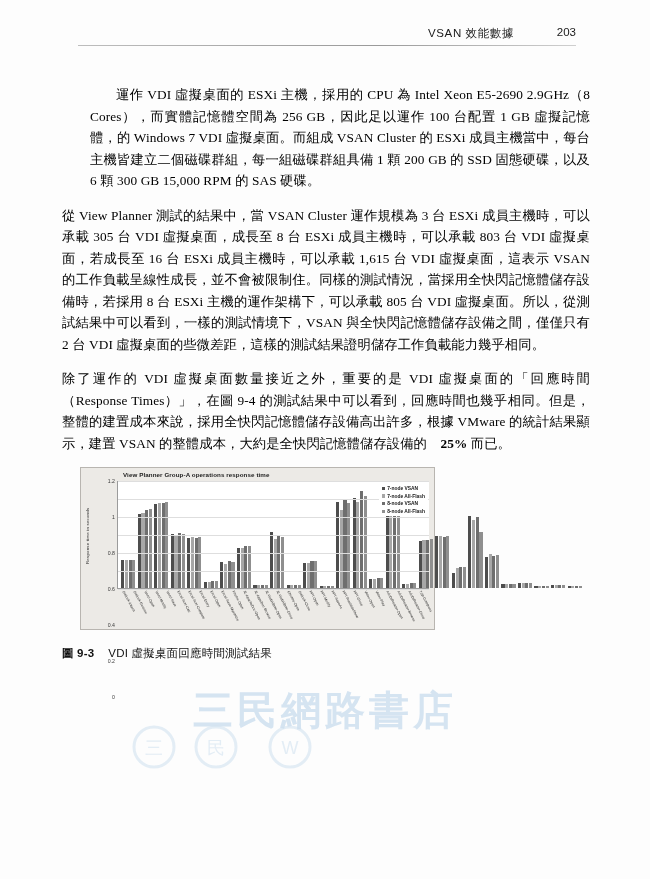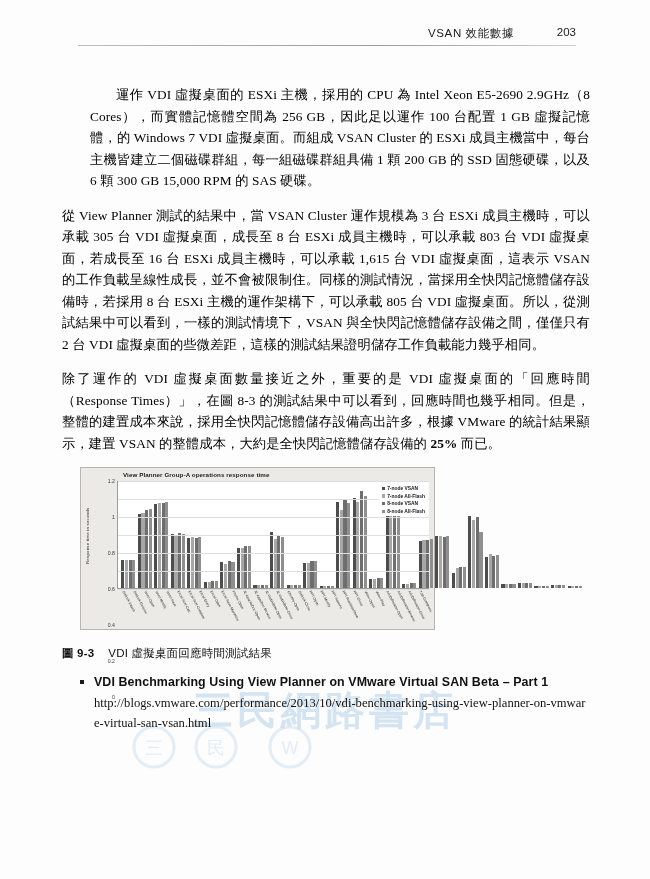--- a/index.html
+++ b/index.html
@@ -112,20 +112,21 @@
     text-align: justify;
     text-justify: inter-ideograph;
     letter-spacing: 0.1px;
   }
   p.para.indent {
     text-indent: 26px;
     margin-left: 28px;
   }
   .b {
     font-weight: 700;
+    margin-left: 10px;
   }
 
   
   .figure {
     margin-top: 6px;
     position: relative;
   }
   .chart-box {
     position: relative;
     margin-left: 18px;
@@ -345,21 +346,21 @@
     <div class="header-page">203</div>
     <div class="header-rule"></div>
   </div>
 
   <div class="content">
 
     <p class="para indent">運作 VDI 虛擬桌面的 ESXi 主機，採用的 CPU 為 Intel Xeon E5-2690 2.9GHz（8 Cores），而實體記憶體空間為 256 GB，因此足以運作 100 台配置 1 GB 虛擬記憶體，的 Windows 7 VDI 虛擬桌面。而組成 VSAN Cluster 的 ESXi 成員主機當中，每台主機皆建立二個磁碟群組，每一組磁碟群組具備 1 顆 200 GB 的 SSD 固態硬碟，以及 6 顆 300 GB 15,000 RPM 的 SAS 硬碟。</p>
 
     <p class="para">從 View Planner 測試的結果中，當 VSAN Cluster 運作規模為 3 台 ESXi 成員主機時，可以承載 305 台 VDI 虛擬桌面，成長至 8 台 ESXi 成員主機時，可以承載 803 台 VDI 虛擬桌面，若成長至 16 台 ESXi 成員主機時，可以承載 1,615 台 VDI 虛擬桌面，這表示 VSAN 的工作負載呈線性成長，並不會被限制住。同樣的測試情況，當採用全快閃記憶體儲存設備時，若採用 8 台 ESXi 主機的運作架構下，可以承載 805 台 VDI 虛擬桌面。所以，從測試結果中可以看到，一樣的測試情境下，VSAN 與全快閃記憶體儲存設備之間，僅僅只有 2 台 VDI 虛擬桌面的些微差距，這樣的測試結果證明儲存工作負載能力幾乎相同。</p>
 
-    <p class="para"><span>除了運作的 VDI 虛擬桌面數量接近之外，重要的是 VDI 虛擬桌面的「回應時間（Response Times）」，在圖 8-3 的測試結果中可以看到，回應時間也幾乎相同。但是，整體的建置成本來說，採用全快閃記憶體儲存設備高出許多，根據 VMware 的統計結果顯示，建置 VSAN 的整體成本，大約是全快閃記憶體儲存設備的 </span><span class="b">25%</span><span> 而已。</span></p>
+    <p class="para"><span>除了運作的 VDI 虛擬桌面數量接近之外，重要的是 VDI 虛擬桌面的「回應時間（Response Times）」，在圖 9-4 的測試結果中可以看到，回應時間也幾乎相同。但是，整體的建置成本來說，採用全快閃記憶體儲存設備高出許多，根據 VMware 的統計結果顯示，建置 VSAN 的整體成本，大約是全快閃記憶體儲存設備的 </span><span class="b">25%</span><span> 而已。</span></p>
 
     <div class="figure">
       <div class="chart-box">
         <div class="chart-title">View Planner Group-A operations response time</div>
         <div class="yaxis-title">Response  time  in  seconds</div>
         <div class="plot" id="plot">
           <div class="groups" id="groups">
               <div class="group">
                 <div class="bar s0" style="height: 27.9px;"></div>
                 <div class="bar s1" style="height: 27.9px;"></div>
@@ -655,22 +656,15 @@
               <span class="legend-label">8-node All-Flash</span>
             </div>
           </div>
       </div>
       <div class="fig-caption">
         <span class="cap-num">圖 9-3</span><span class="cap-text">VDI 虛擬桌面回應時間測試結果</span>
       </div>
     </div>
 
 
-    <ul class="reflist" id="reflist">
-        <li>
-          <span class="bullet-mark"></span>
-          <div class="ref-title">VDI Benchmarking Using View Planner on VMware Virtual SAN Beta – Part 1</div>
-          <div class="ref-url">http://blogs.vmware.com/performance/2013/10/vdi-benchmarking-using-view-planner-on-vmware-virtual-san-vsan.html</div>
-        </li>
-      </ul>
 
   </div>
 </div>
 
 </body></html>

